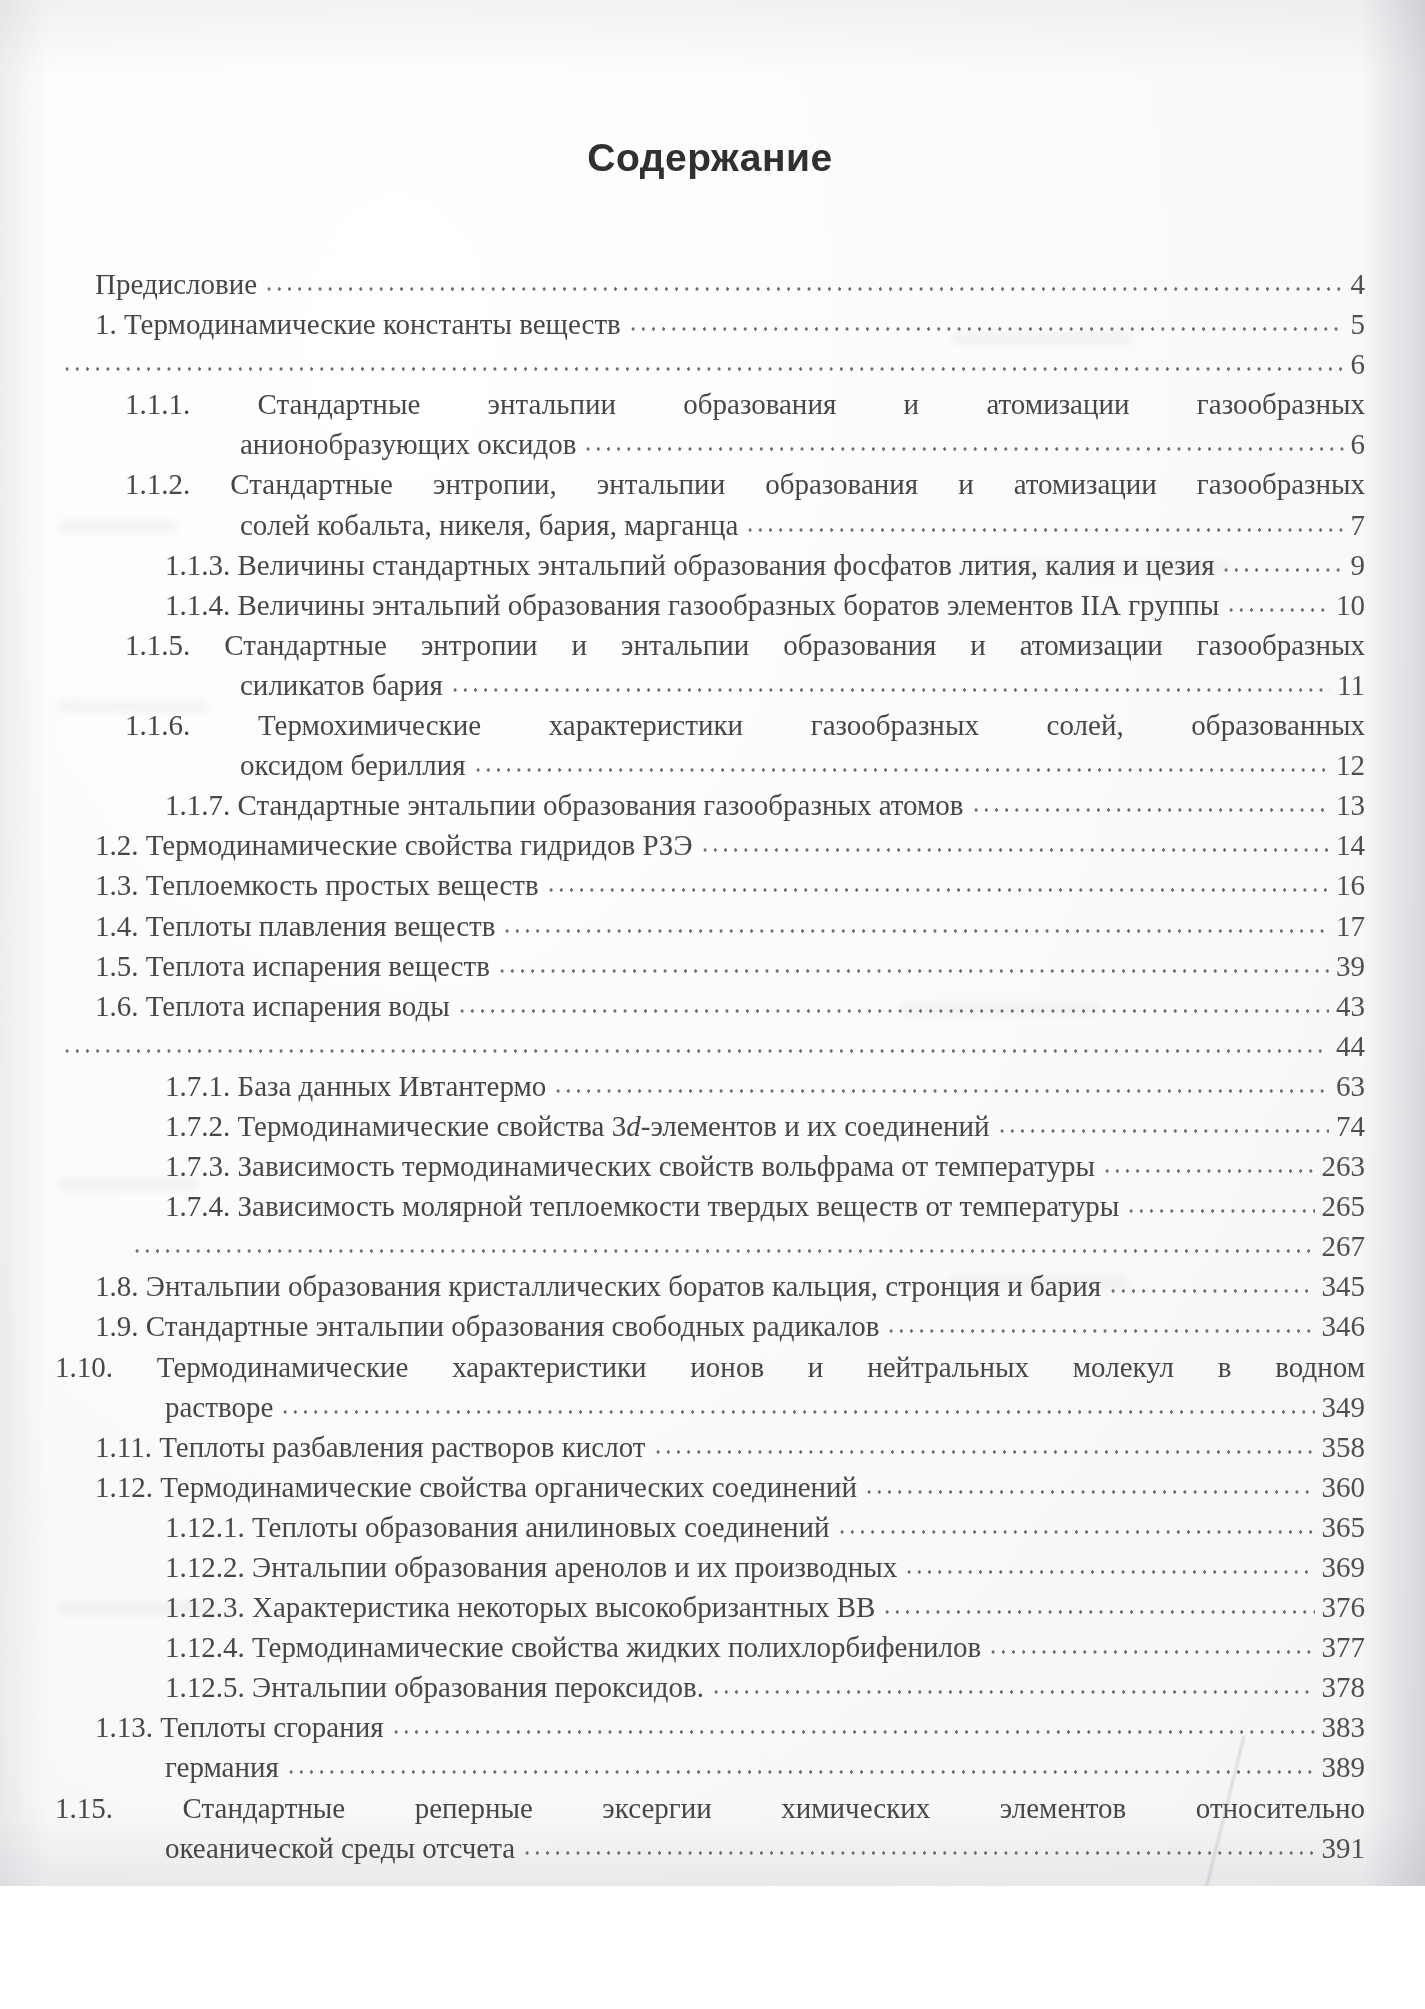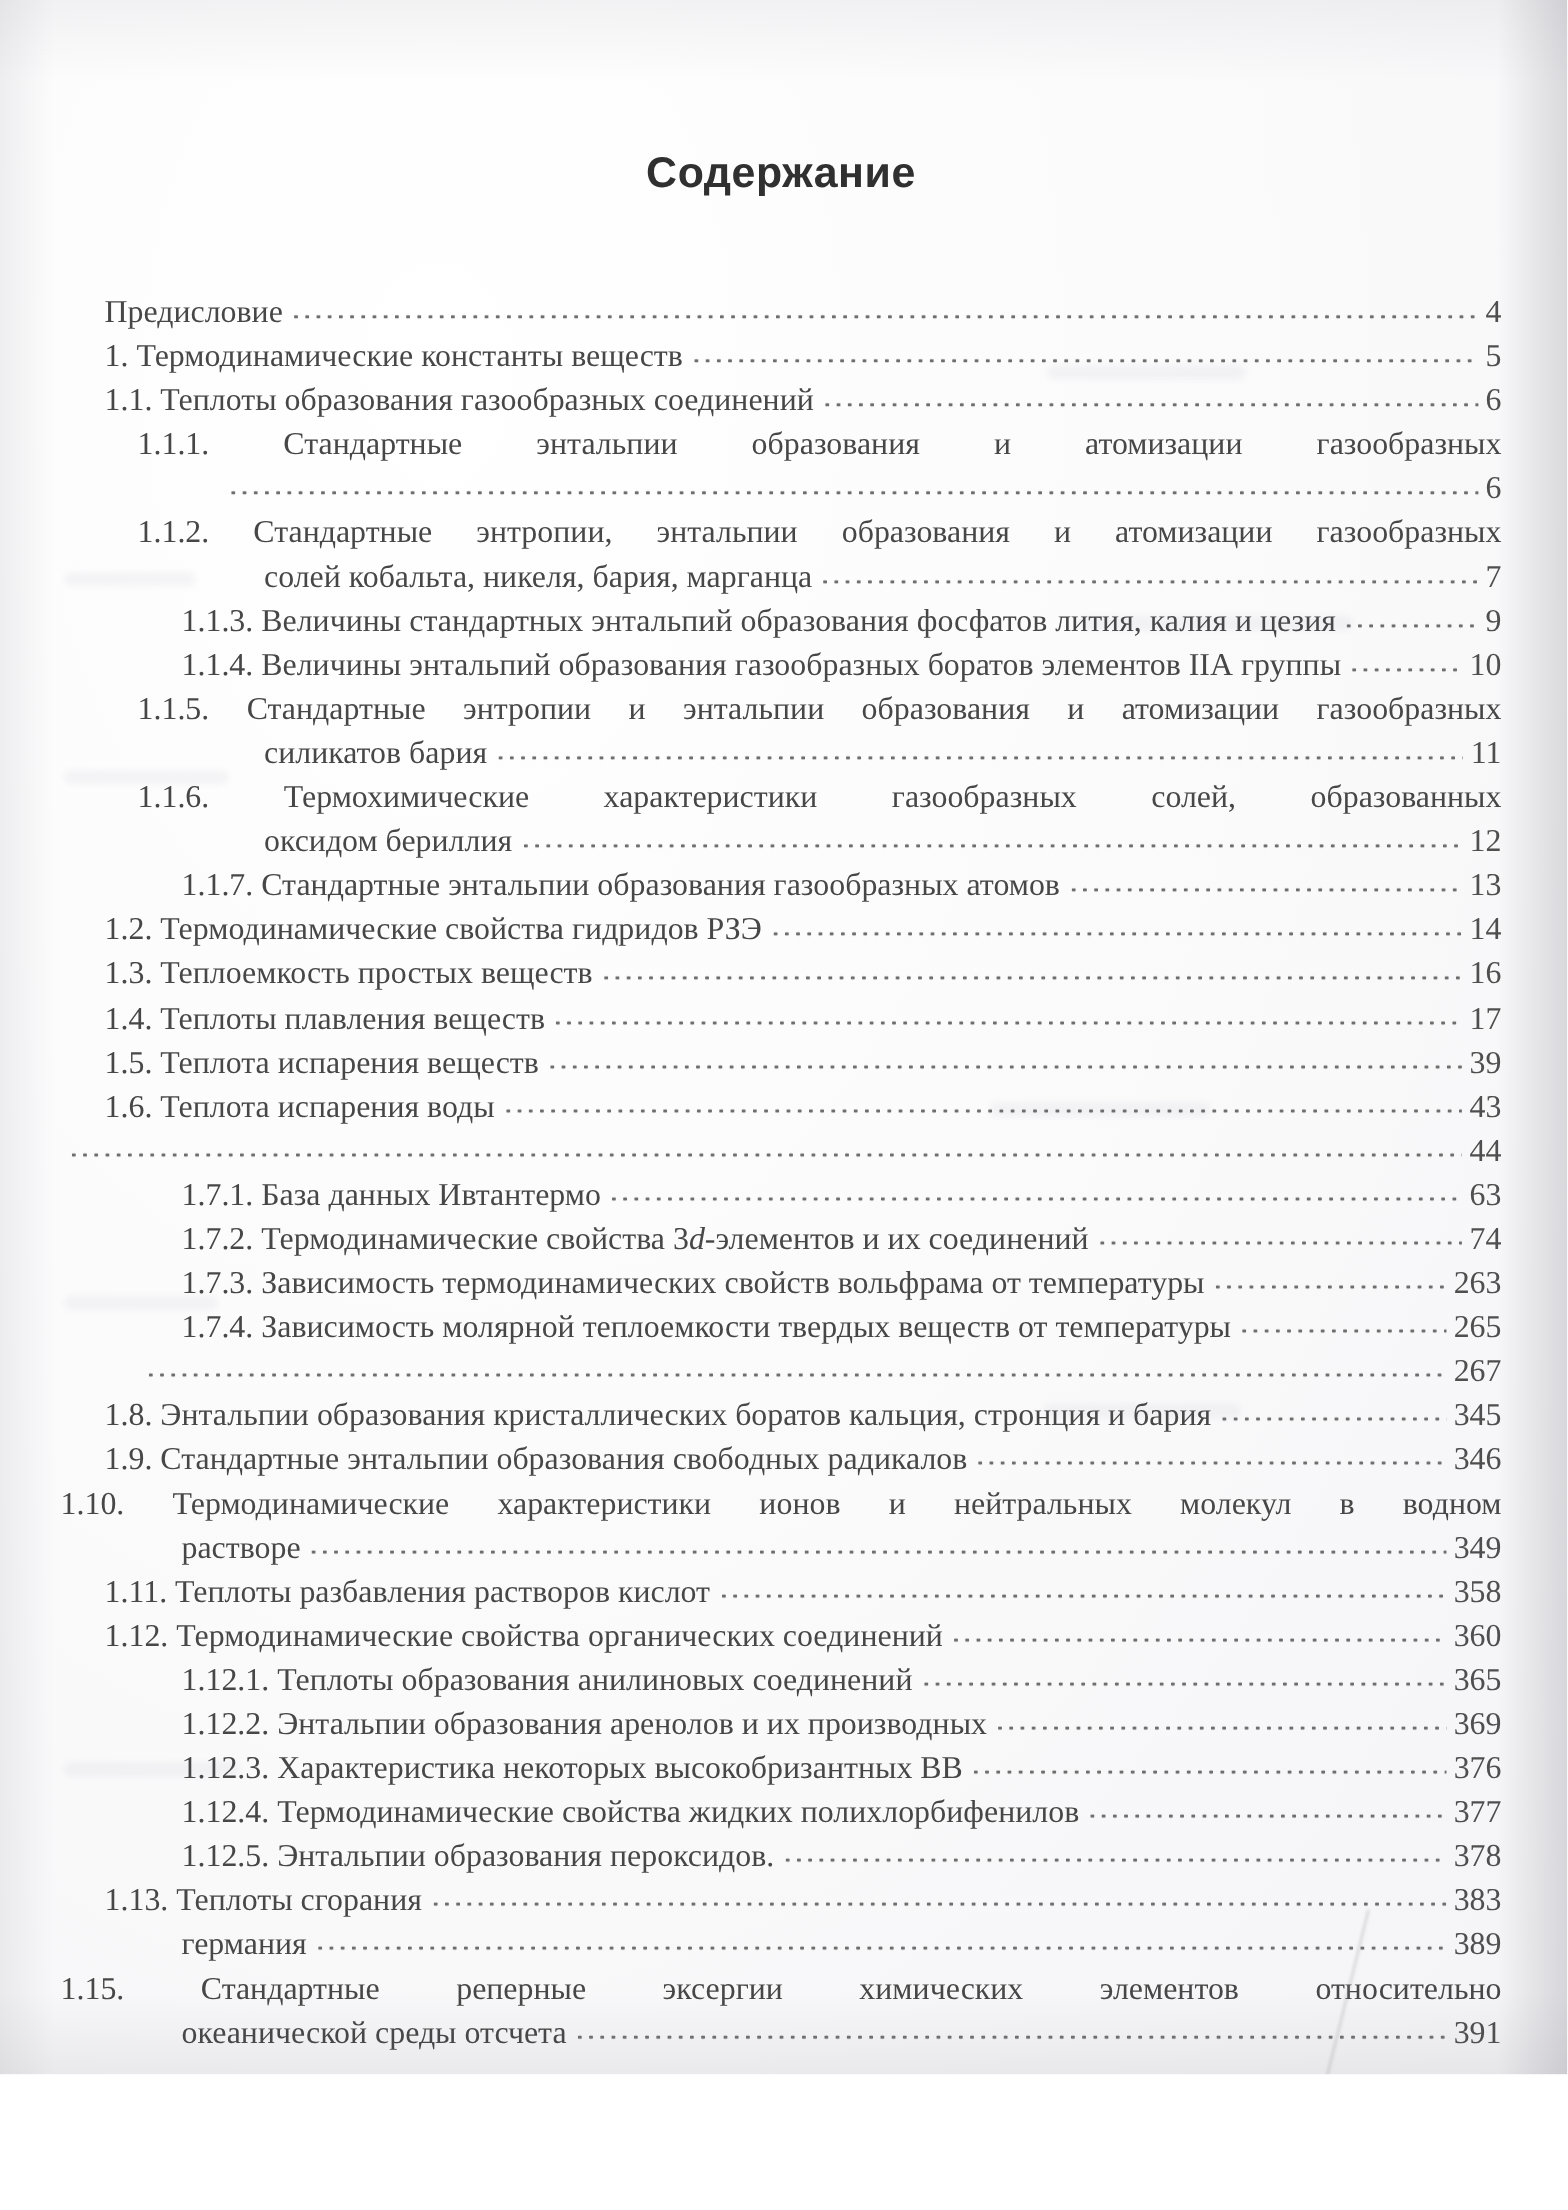--- a/index.html
+++ b/index.html
@@ -81,26 +81,26 @@
         <span class="t">Предисловие</span>
         <span class="leader"></span>
         <span class="pg">4</span>
       </div>
       <div class="row">
         <span class="t">1. Термодинамические константы веществ</span>
         <span class="leader"></span>
         <span class="pg">5</span>
       </div>
       <div class="row">
-        <span class="t">1.1. Теплоты образования газообразных соединений</span>
         <span class="leader"></span>
         <span class="pg">6</span>
       </div>
       <div class="jrow ind1">1.1.1. Стандартные энтальпии образования и атомизации газообразных</div>
       <div class="row cont1">
+        <span class="t">анионобразующих оксидов</span>
         <span class="leader"></span>
         <span class="pg">6</span>
       </div>
       <div class="jrow ind1">1.1.2. Стандартные энтропии, энтальпии образования и атомизации газообразных</div>
       <div class="row cont1">
         <span class="t">солей кобальта, никеля, бария, марганца</span>
         <span class="leader"></span>
         <span class="pg">7</span>
       </div>
       <div class="row ind1">

